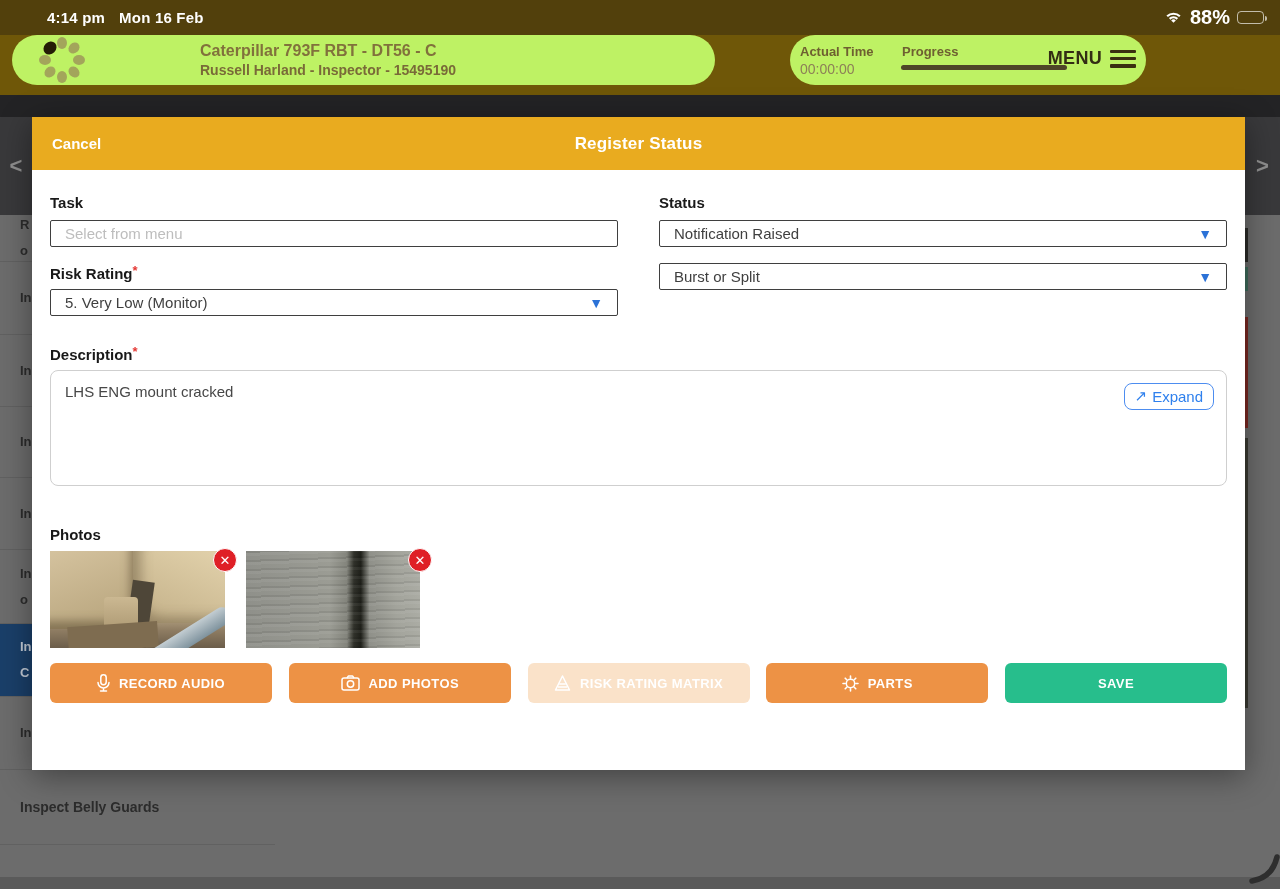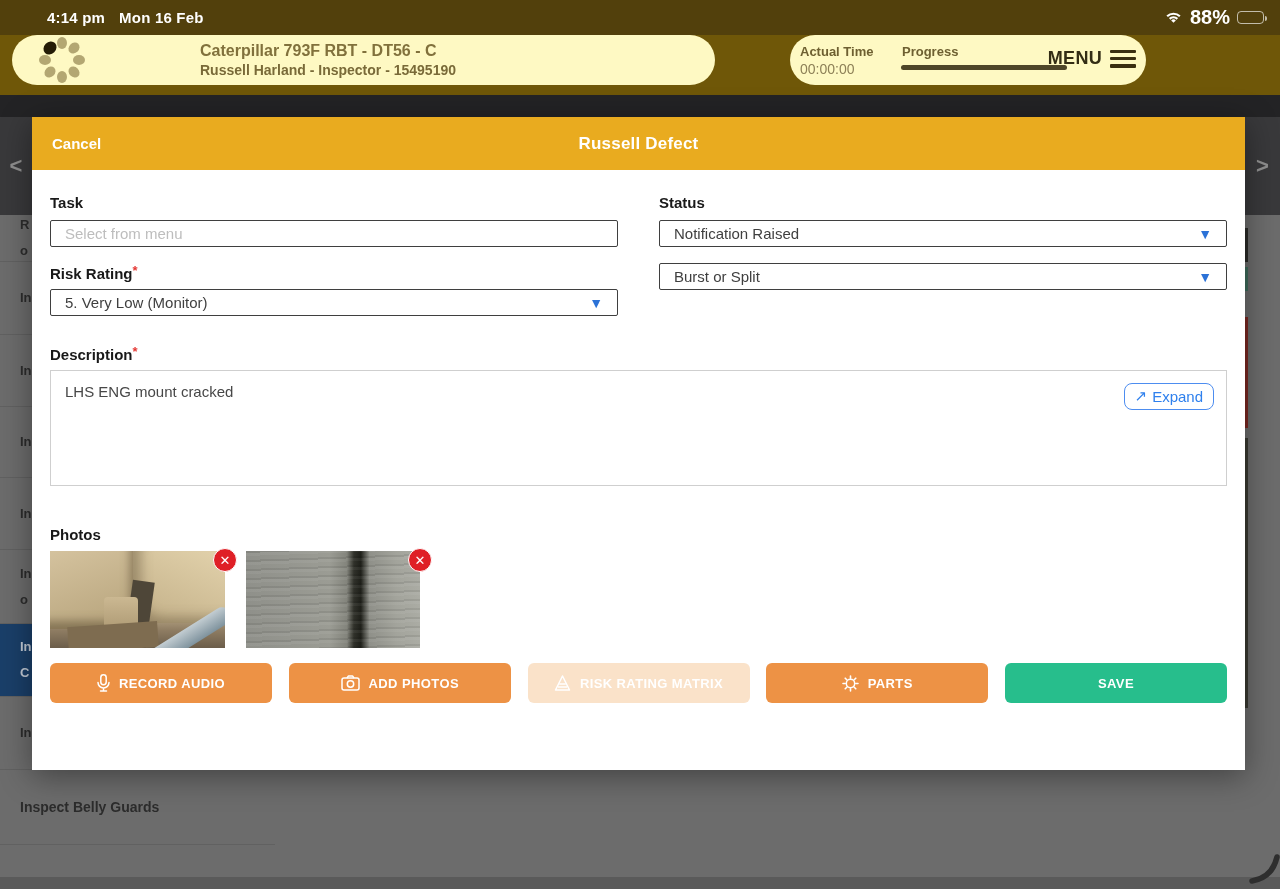--- a/index.html
+++ b/index.html
@@ -11,21 +11,21 @@
   .status-bar { position:absolute; left:0; top:0; width:1280px; height:35px; background:#52400C;
     display:flex; align-items:center; justify-content:space-between; padding:0 16px; color:#fff; }
   .sb-left { display:flex; gap:14px; font-size:15px; font-weight:bold; letter-spacing:.2px;margin-left:31px; }
   .sb-right { display:flex; align-items:center; gap:7px; font-size:20px; font-weight:bold;justify-content:center; }
   .battery { position:relative; width:27px; height:13px; border:1px solid rgba(255,255,255,.65); border-radius:4px; padding:1px; }
   .battery .fill { width:88%; height:100%; background:#fff; border-radius:2px; }
   .battery .nub { position:absolute; right:-4px; top:3.5px; width:2.5px; height:5px; background:rgba(255,255,255,.65); border-radius:0 2px 2px 0; }
 
   
   .app-header { position:absolute; left:0; top:35px; width:1280px; height:60px; background:#6F5708; }
-  .hdr-card { position:absolute; top:0; height:50px; background:#fef9c3; border-radius:25px; }
+  .hdr-card { position:absolute; top:0; height:50px; background:#bef264; border-radius:25px; }
   .card-vehicle { left:12px; width:703px; display:flex; align-items:center; }
   .logo { position:absolute; left:26px; top:1px; width:48px; height:48px; }
   .veh-text { position:absolute; left:188px; top:6px; }
   .veh-title { font-size:16px; font-weight:bold; color:#81713C; line-height:20px; }
   .veh-sub { font-size:14px; font-weight:bold; color:#796A38; line-height:18px; }
   .card-stats { left:790px; width:356px; }
   .stat-col { position:absolute; top:8px; }
   .stat-label { font-size:13px; font-weight:bold; color:#6E6031; line-height:17px; }
   .stat-value { font-size:14px; color:#8D8057; line-height:19px; }
   .prog-track { position:absolute; top:30px; width:166px; height:5px; border-radius:3px; background:#4E4628; }
@@ -71,21 +71,21 @@
   .req { color:#E53935; font-weight:bold; vertical-align:4px; font-size:13px; }
   .input, .select { height:27px; border:1.5px solid #3F3F3F; border-radius:2px; background:#fff;
     width:100%; display:flex; align-items:center; padding:0 14px; font-size:15px; color:#3F3F3F; position:relative; }
   input.input { display:block; line-height:41px; }
   input.input::placeholder { color:#BDBDBD; }
   .select .arrow { position:absolute; right:14px; color:#2B72D7; font-size:14px; }
   .row-gap { height:16px; }
 
   .desc-label { margin-top:28px; }
   .textarea-wrap { position:relative; margin-top:4px; }
-  textarea.desc { width:1177px; height:116px; border:1px solid #CFCFCF; border-radius:0; resize:none;
+  textarea.desc { width:1177px; height:116px; border:1px solid #CFCFCF; border-radius:8px; resize:none;
     padding:12px 14px; font-size:15px; color:#474747; font-family:"Liberation Sans",sans-serif; outline:none; }
   .expand-btn { position:absolute; top:13px; right:13px; border:1.5px solid #4D8DF0; border-radius:8px;
     background:#fff; color:#2F80ED; font-size:15px; padding:3px 10px 4px 10px; display:flex; gap:5px; align-items:center; cursor:pointer; }
 
   .photos-label { margin-top:36px; margin-bottom:7px; }
   .photo-row { display:flex; gap:21px; }
   .thumb { position:relative; width:175px; height:97px; }
   .thumb .img { width:100%; height:100%; overflow:hidden; position:relative; }
   .del-btn { position:absolute; top:-3px; right:-12px; width:24px; height:24px; border-radius:50%;
     background:#DF1F26; border:1.5px solid #fff; color:#fff; display:flex; align-items:center; justify-content:center;
@@ -232,21 +232,21 @@
 
   <div class="bottom-strip"></div>
 
   <svg class="arc-svg" width="46" height="44" viewBox="0 0 46 44">
     <path d="M14 39 Q 34 36 39 15" fill="none" stroke="#2E2E2E" stroke-width="5.5" stroke-linecap="round"></path>
   </svg>
 
   <div class="modal">
     <div class="modal-header">
       <span class="cancel-btn">Cancel</span>
-      <span class="modal-title">Russell Defect</span>
+      <span class="modal-title">Register Status</span>
     </div>
 
     <div class="modal-body">
       <div class="form-grid">
         <div class="col">
           <div class="field-label">Task</div>
           <input class="input" type="text" placeholder="Select from menu" style="">
           <div class="row-gap"></div>
           <div class="field-label"><span>Risk Rating</span><span class="req">*</span></div>
           <div class="select">

